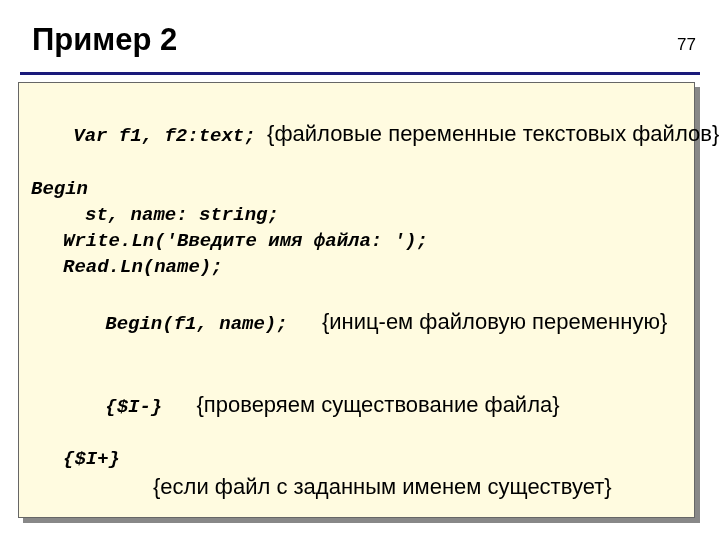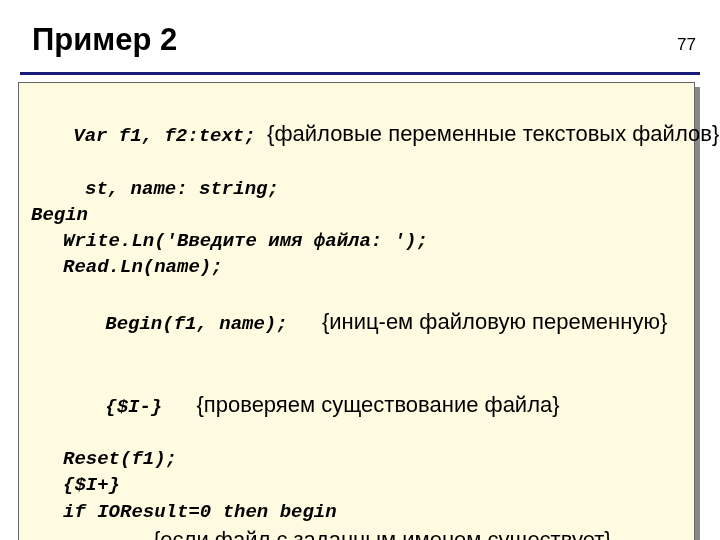--- a/index.html
+++ b/index.html
@@ -83,40 +83,38 @@
   <div class="hr"></div>
 
   <div class="codebox-shadow">
     <div class="codebox">
 
 
       <span class="line">
         <span class="mono">Var f1, f2:text; </span><span class="cmt">{файловые переменные текстовых файлов}</span>
       </span>
 
+      <span class="line mono">Begin</span>
+
       <span class="line mono indent1">st, name: string;</span>
-
-      <span class="line mono">Begin</span>
 
       <span class="line mono indent2">Write.Ln('Введите имя файла: ');</span>
 
       <span class="line mono indent2">Read.Ln(name);</span>
 
       <span class="line indent2">
         <span class="mono">Begin(f1, name);   </span><span class="cmt">{иниц-ем файловую переменную}</span>
       </span>
 
       <span class="line indent2">
         <span class="mono">{$I-}   </span><span class="cmt">{проверяем существование файла}</span>
       </span>
 
-      <span class="line mono indent2">Reset(f1);</span>
 
       <span class="line mono indent2">{$I+}</span>
 
-      <span class="line mono indent2">if IOResult=0 then begin</span>
 
       <span class="line cmt indent3">{если файл с заданным именем существует}</span>
 
     </div>
   </div>
 
 </div>
 
 </body></html>

